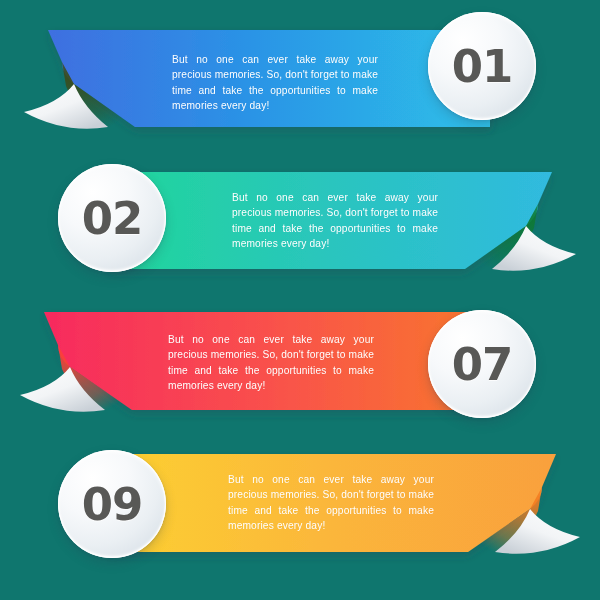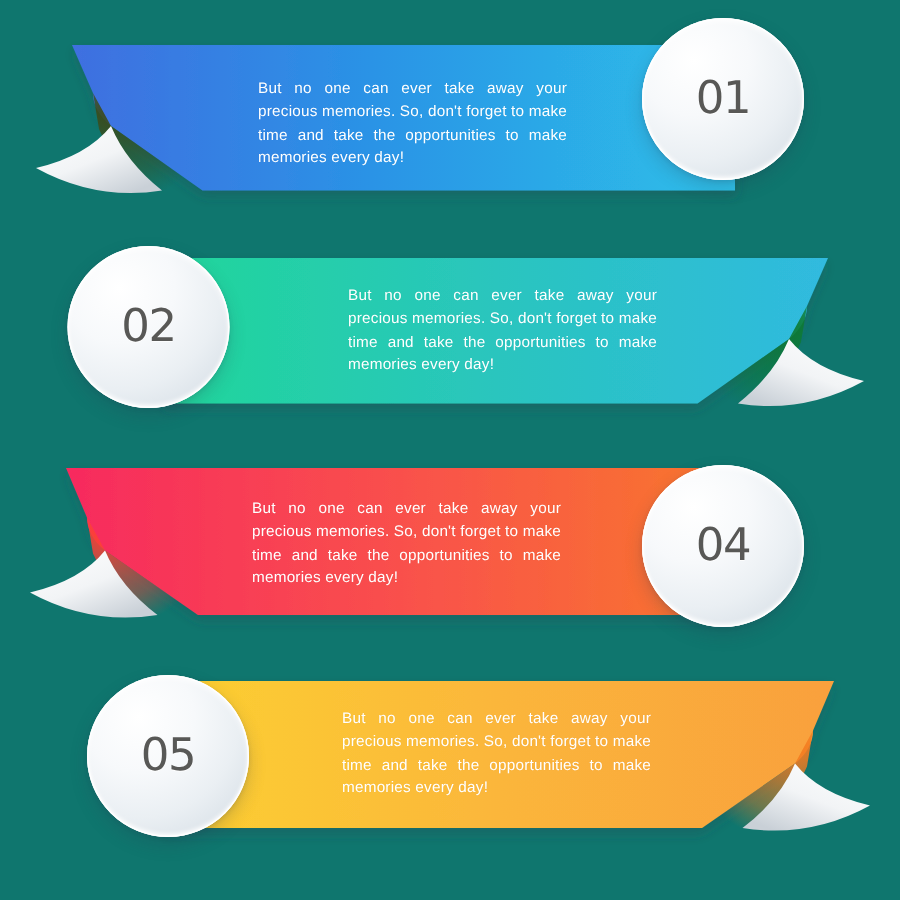--- a/index.html
+++ b/index.html
@@ -81,32 +81,32 @@
   .number-badge::after {
     content: "";
     position: absolute;
     inset: 0;
     border-radius: 50%;
     border: 1px solid rgba(255,255,255,0.85);
     pointer-events: none;
   }
   .number-badge .num {
     font-family: "DejaVu Sans", "Liberation Sans", sans-serif;
-    font-size: 30px;
-    font-weight: normal;
+    font-size: 45px;
+    font-weight: bold;
     color: #585856;
     letter-spacing: -1px;
     line-height: 1;
     position: relative;
     z-index: 2;
     text-shadow: 0 1px 0 rgba(255,255,255,0.75);
   }
 
   .row-1 .number-badge { left: 428px; top: 12px; }
-  .row-2 .number-badge { left: 45px;  top: 14px; }
+  .row-2 .number-badge { left: 58px;  top: 14px; }
   .row-3 .number-badge { left: 428px; top: 20px; }
   .row-4 .number-badge { left: 58px;  top: 18px; }
 </style>
 </head>
 <body>
 
 <div id="infographic">
 
   <div class="banner-row row-1">
     <svg class="ribbon-svg" viewBox="0 0 600 150">
@@ -202,21 +202,21 @@
         </filter>
       </defs>
       <g filter="url(#sh3)">
         <path d="M44,22 L490,22 L490,120 L132,120 L70,77 Q58,67 58,55 Z" fill="url(#g3)"></path>
       </g>
       <path d="M58,55 L70,77 L132,120 L105,120 Q73,105 62,79 Z" fill="url(#fs3)"></path>
       <path d="M20,105 Q54,97 70,77 Q80,101 105,120 Q60,127 20,105 Z" fill="url(#f3)"></path>
     </svg>
     <div class="ribbon-text">But no one can ever take away your precious memories. So, don't forget to make time and take the opportunities to make memories every day!</div>
     <div class="number-badge">
-      <span class="num">04</span>
+      <span class="num">07</span>
     </div>
   </div>
 
   <div class="banner-row row-4">
     <svg class="ribbon-svg" viewBox="0 0 600 150">
       <defs>
         <linearGradient id="g4" x1="0" y1="0" x2="1" y2="0">
           <stop offset="0%" stop-color="#fcd031"></stop>
           <stop offset="50%" stop-color="#fbb63b"></stop>
           <stop offset="100%" stop-color="#f9a03c"></stop>
@@ -236,17 +236,17 @@
         </filter>
       </defs>
       <g filter="url(#sh4)">
         <path d="M556,22 L110,22 L110,120 L468,120 L530,77 Q542,67 542,55 Z" fill="url(#g4)"></path>
       </g>
       <path d="M542,55 L530,77 L468,120 L495,120 Q527,105 538,79 Z" fill="url(#fs4)"></path>
       <path d="M580,105 Q546,97 530,77 Q520,101 495,120 Q540,127 580,105 Z" fill="url(#f4)"></path>
     </svg>
     <div class="ribbon-text">But no one can ever take away your precious memories. So, don't forget to make time and take the opportunities to make memories every day!</div>
     <div class="number-badge">
-      <span class="num">05</span>
+      <span class="num">09</span>
     </div>
   </div>
 
 </div>
 
 </body></html>

